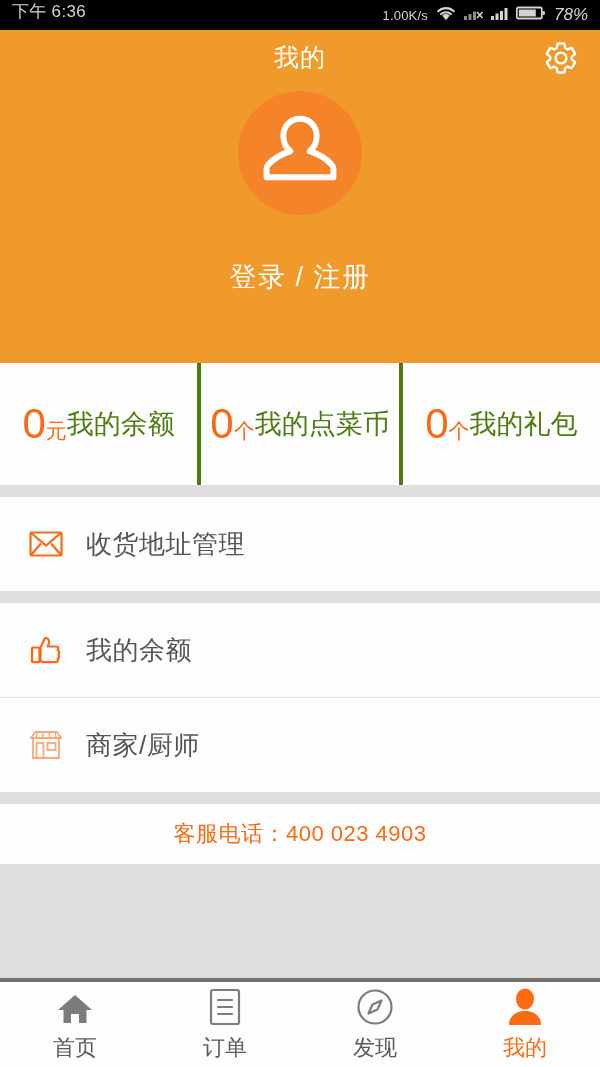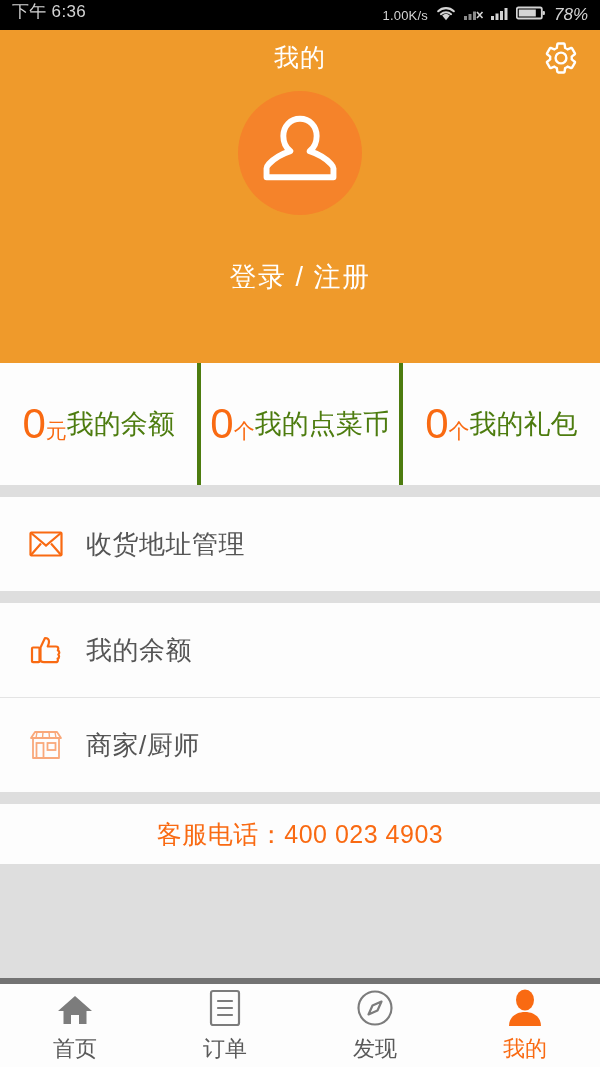--- a/index.html
+++ b/index.html
@@ -66,28 +66,28 @@
     padding-left:28px; gap:22px;
   }
   .menu-ico { width:36px; height:36px; display:flex; align-items:center; justify-content:center; }
   .menu-label { color:#555; font-size:26px; letter-spacing:.5px; }
 
   
   .phone-row {
     flex:0 0 60px; background:#fdfdfd;
     display:flex; align-items:center; justify-content:center;
   }
-  .phone-text { color:#f96a12; font-size:25px; letter-spacing:.5px; }
+  .phone-text { color:#f96a12; font-size:22px; letter-spacing:.5px; }
 
   .filler { flex:1 1 auto; background:#dedede; }
 
   
   .tabbar {
     flex:0 0 89px; background:#fdfdfd; display:flex;
-    border-top:6px solid #737373;
+    border-top:4px solid #737373;
   }
   .tab {
     flex:1; display:flex; flex-direction:column;
     align-items:center; justify-content:center; gap:7px;
   }
   .tab-ico { height:40px; display:flex; align-items:flex-end; justify-content:center; }
   .tab-label { font-size:22px; color:#5a5a5a; }
   .tab.active .tab-label { color:#f96a12; }
 </style>
 </head>

